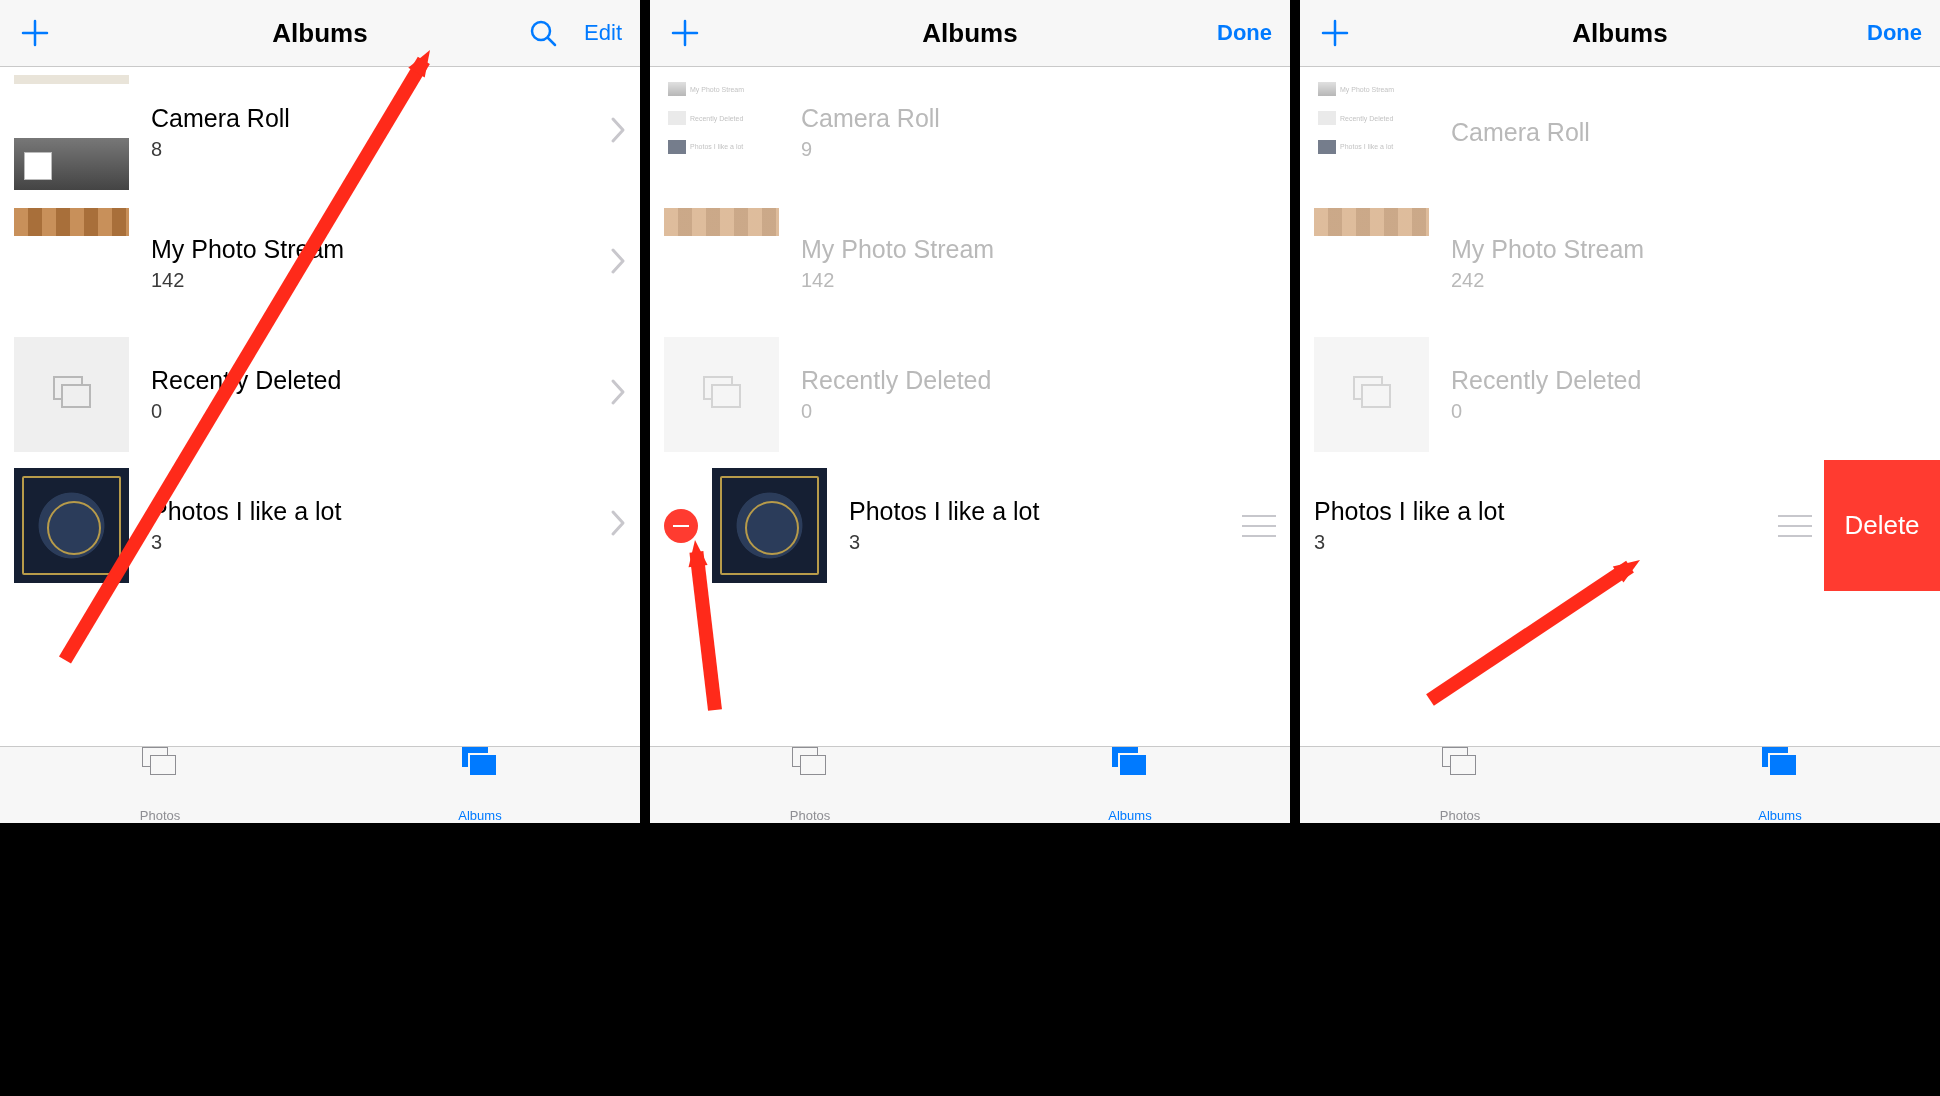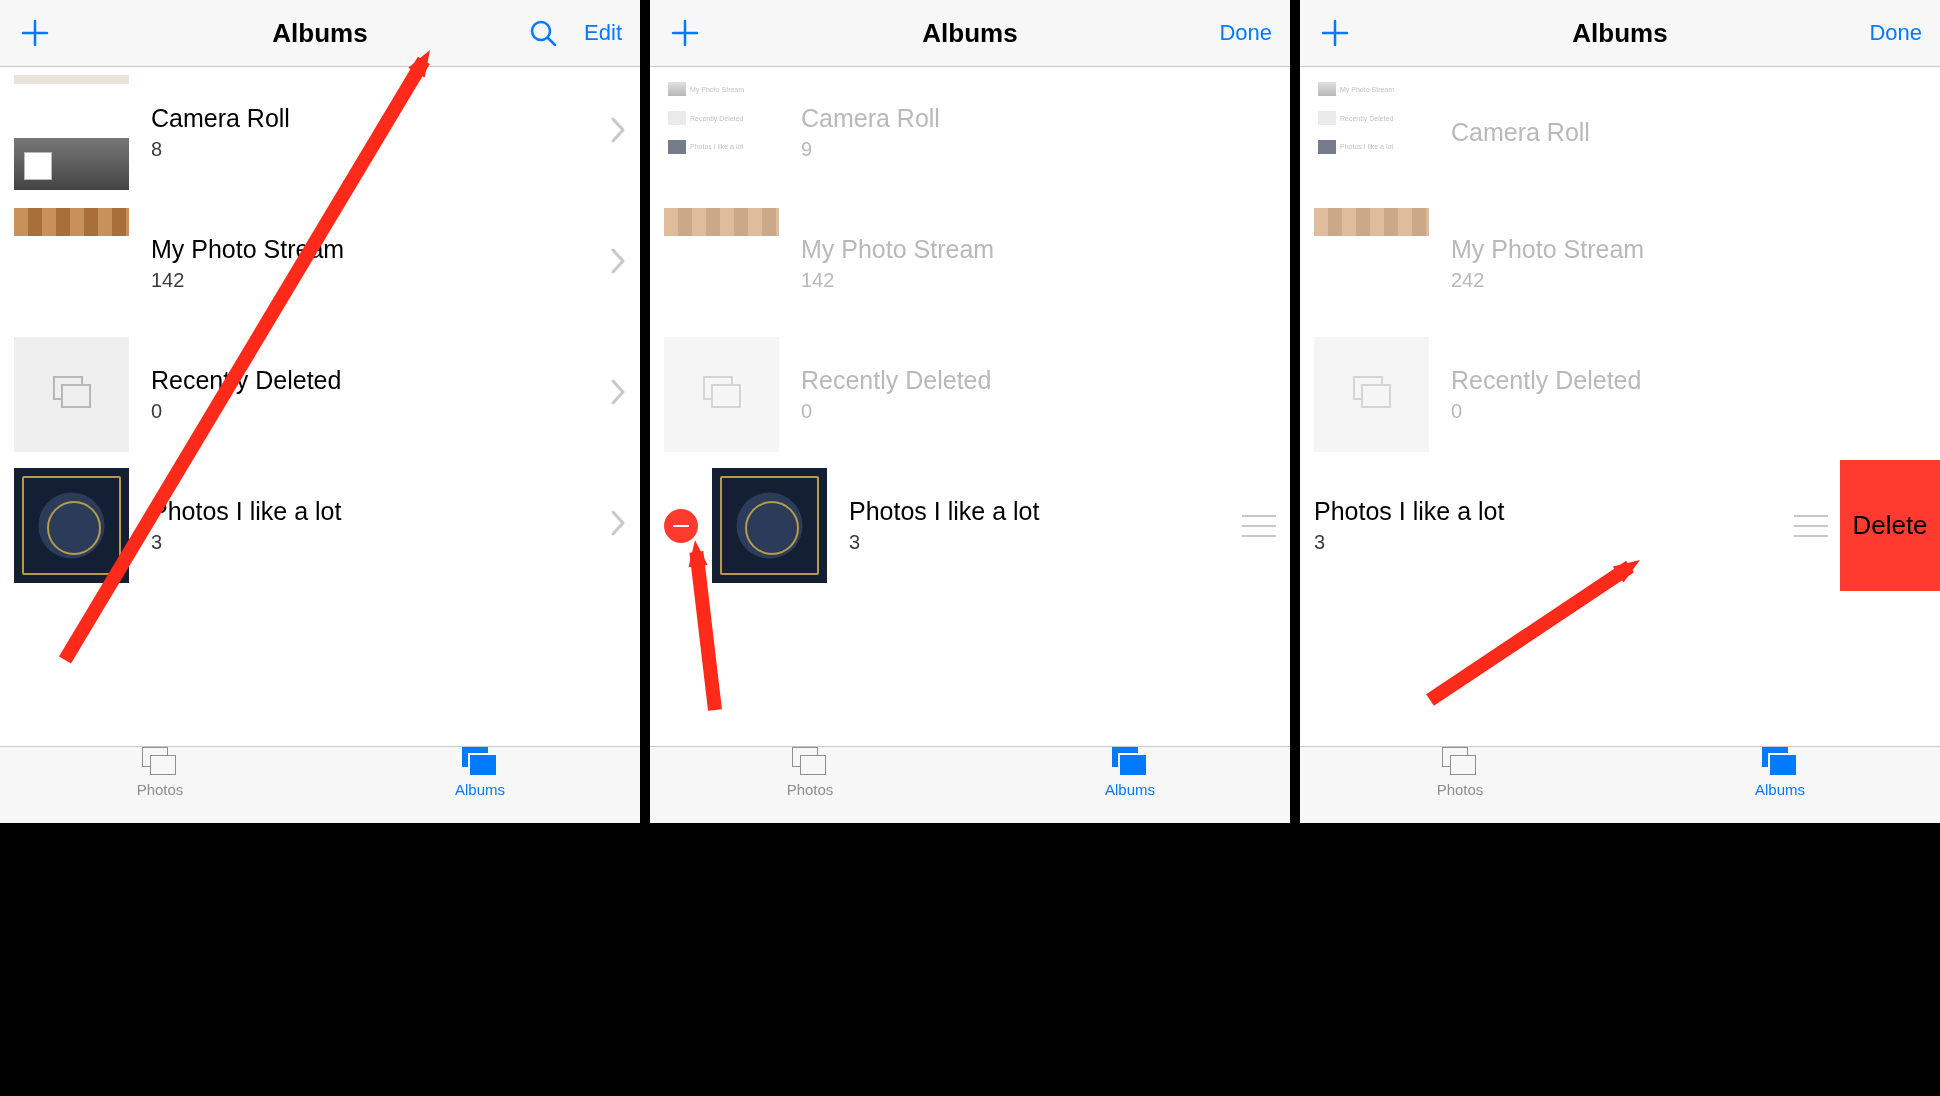--- a/index.html
+++ b/index.html
@@ -51,21 +51,21 @@
     pointer-events: none;
   }
   .nav-btn {
     font-size: 22px;
     color: #007aff;
     background: none;
     border: none;
     cursor: pointer;
     font-weight: 400;
   }
-  .nav-btn.bold { font-weight: 400; }
+  .nav-btn.bold { font-weight: 700; }
   .plus-icon, .search-icon {
     width: 34px; height: 34px;
     display: inline-flex; align-items: center; justify-content: center;
     color: #007aff;
   }
   
   .list {
     flex: 1 1 auto;
     overflow: hidden;
     background: #fff;
@@ -118,25 +118,25 @@
     width: 34px; height: 22px;
     display: flex; flex-direction: column; justify-content: space-between;
     margin-left: 10px;
     flex: 0 0 auto;
   }
   .reorder-handle span {
     height: 2px; background: #c7c7cc;
   }
   .delete-btn {
     background: #ff3b30;
-    color: #000000;
+    color: #ffffff;
     font-size: 26px;
     display: flex; align-items: center; justify-content: center;
     height: 131px;
-    width: 100px;
+    width: 116px;
     flex: 0 0 auto;
     margin-left: 12px;
     margin-right: -14px;
   }
   
   .thumb.cameraroll-a {
     background: linear-gradient(to bottom,
       #e9e4d9 0%, #e9e4d9 8%,
       #fff 8%, #fff 55%,
       #777 55%, #444 100%);
@@ -186,24 +186,24 @@
     background: #f7f7f7;
     border-top: 1px solid #c9c9c9;
     display: flex;
     flex: 0 0 auto;
   }
   .tab {
     flex: 1;
     display: flex;
     flex-direction: column;
     align-items: center;
-    justify-content: flex-start;
+    justify-content: space-between;
     gap: 4px;
     color: #8e8e93;
-    font-size: 15px;
+    font-size: 13px;
   }
   .tab.active { color: #007aff; }
   .tab-icon {
     width: 36px; height: 30px;
     position: relative;
   }
   .tab-icon .back, .tab-icon .front {
     position: absolute;
     width: 26px; height: 20px;
     border: 1px solid currentColor;

